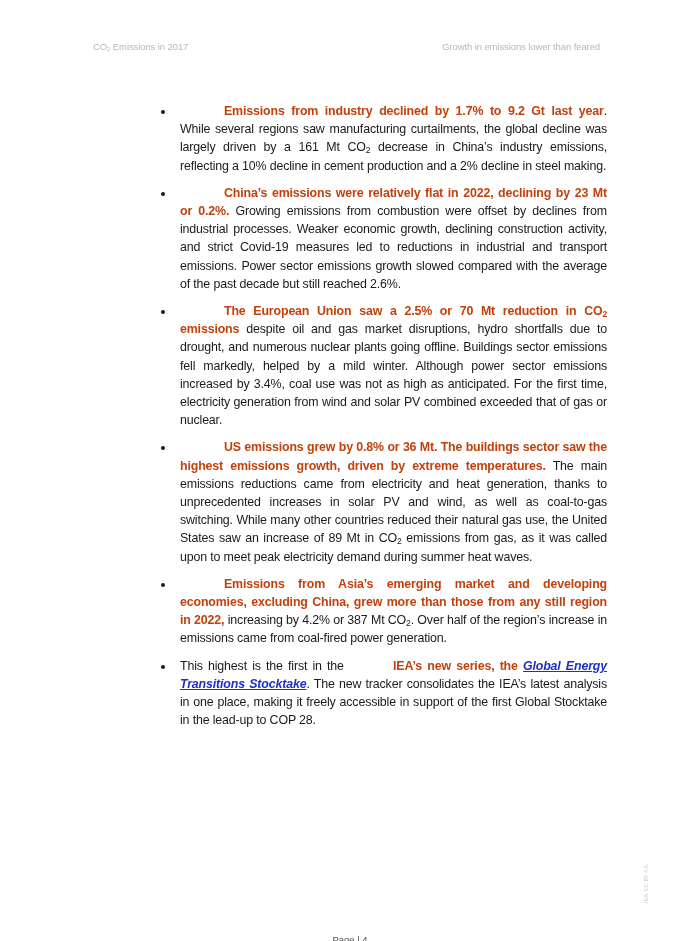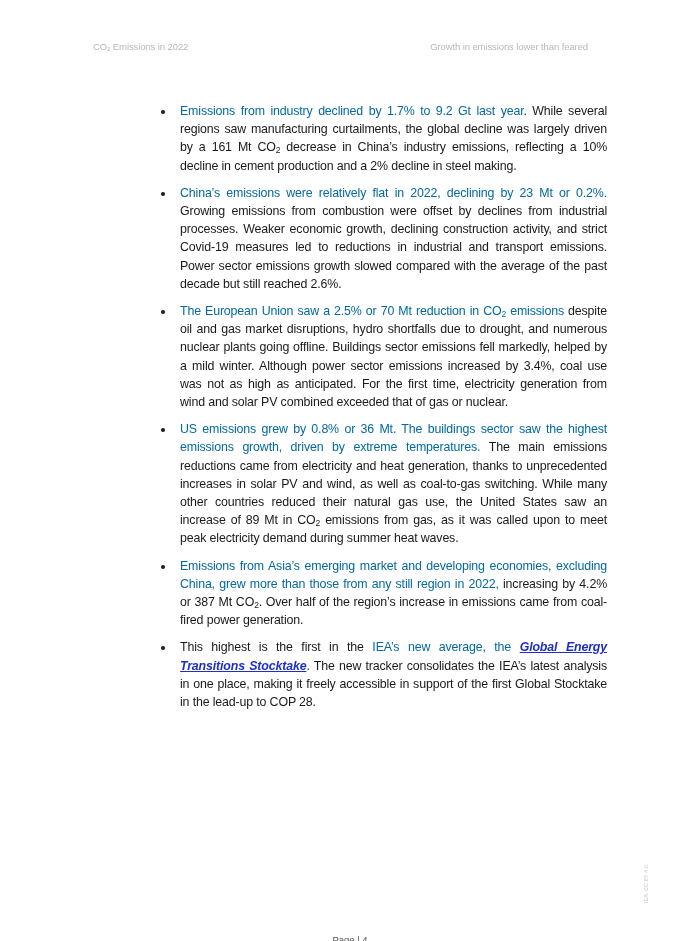--- a/index.html
+++ b/index.html
@@ -25,21 +25,21 @@
       color: #b8b8b8;
       letter-spacing: -0.1px;
     }
     .running-header .left {
       position: absolute;
       left: 93px;
       top: 0;
     }
     .running-header .right {
       position: absolute;
-      right: 112px;
+      right: 100px;
       top: 0;
     }
     .running-header sub {
       font-size: 6px;
       vertical-align: -1px;
     }
     .content {
       position: absolute;
       left: 180px;
       top: 93px;
@@ -64,22 +64,23 @@
     .bullet-dot {
       position: absolute;
       left: -19px;
       top: 8px;
       width: 4px;
       height: 4px;
       border-radius: 50%;
       background: #1a1a1a;
     }
     .bold {
-      font-weight: normal;
-      color: #0369a1;
+      font-weight: bold;
+      color: #c2410c;
+      margin-left: 44px;
     }
     .sub {
       font-size: 8.5px;
       vertical-align: -2px;
       line-height: 0;
     }
     .link {
       color: #1f2fc4;
       font-weight: bold;
       font-style: italic;
@@ -103,21 +104,21 @@
       color: #c8c8c8;
       transform: rotate(-90deg);
       transform-origin: left top;
       white-space: nowrap;
     }
   </style>
 </head>
 <body>
 
 <div class="running-header">
-  <span class="left"><span>CO</span><sub>2</sub><span> Emissions in 2022</span></span>
+  <span class="left"><span>CO</span><sub>2</sub><span> Emissions in 2017</span></span>
   <span class="right">Growth in emissions lower than feared</span>
 </div>
 
 <div class="content">
 
   <ul class="bullet-list">
     <li class="bullet-item">
       <span class="bullet-dot"></span>
       <span class="bold">Emissions from industry declined by 1.7% to 9.2 Gt last year</span><span>. While several regions saw manufacturing curtailments, the global decline was largely driven by a 161 Mt CO</span><span class="sub">2</span><span> decrease in China’s industry emissions, reflecting a 10% decline in cement production and a 2% decline in steel making.</span>
     </li>
@@ -137,19 +138,19 @@
       <span class="bold">US emissions grew by 0.8% or 36 Mt. The buildings sector saw the highest emissions growth, driven by extreme temperatures.</span><span> The main emissions reductions came from electricity and heat generation, thanks to unprecedented increases in solar PV and wind, as well as coal-to-gas switching. While many other countries reduced their natural gas use, the United States saw an increase of 89 Mt in CO</span><span class="sub">2</span><span> emissions from gas, as it was called upon to meet peak electricity demand during summer heat waves.</span>
     </li>
 
     <li class="bullet-item">
       <span class="bullet-dot"></span>
       <span class="bold">Emissions from Asia’s emerging market and developing economies, excluding China, grew more than those from any still region in 2022,</span><span> increasing by 4.2% or 387 Mt CO</span><span class="sub">2</span><span>. Over half of the region’s increase in emissions came from coal-fired power generation.</span>
     </li>
 
     <li class="bullet-item">
       <span class="bullet-dot"></span>
-      <span>This highest is the first in the </span><span class="bold">IEA’s new average, the </span><a class="link">Global Energy Transitions Stocktake</a><span>. The new tracker consolidates the IEA’s latest analysis in one place, making it freely accessible in support of the first Global Stocktake in the lead-up to COP 28.</span>
+      <span>This highest is the first in the </span><span class="bold">IEA’s new series, the </span><a class="link">Global Energy Transitions Stocktake</a><span>. The new tracker consolidates the IEA’s latest analysis in one place, making it freely accessible in support of the first Global Stocktake in the lead-up to COP 28.</span>
     </li>
   </ul>
 </div>
 
 <div class="page-number">Page | 4</div>
 <div class="license-note">IEA. CC BY 4.0.</div>
 
 </body></html>

